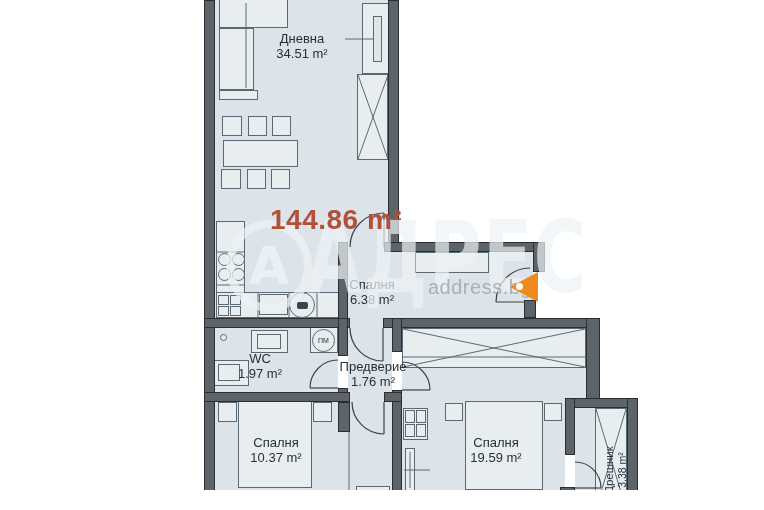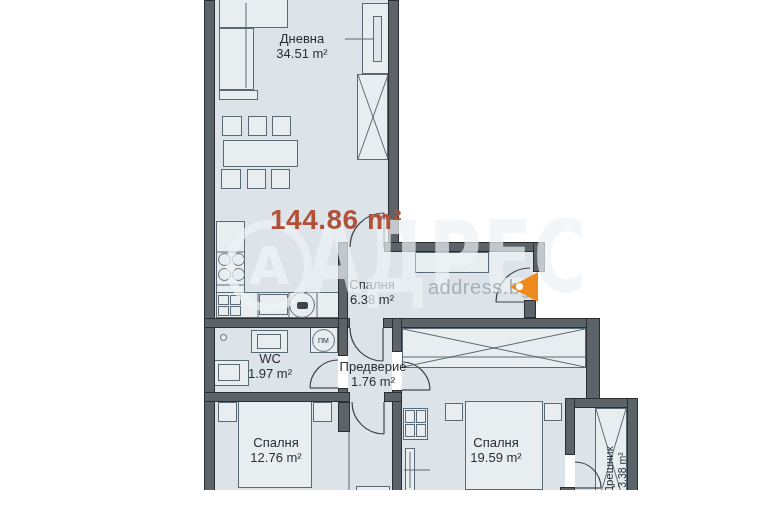--- a/index.html
+++ b/index.html
@@ -155,31 +155,31 @@
   <div class="wall" style="left:560px;top:487px;width:15px;height:23px;"></div>
 
   <div class="lbl" style="left:302px;top:31px;">
     <span>Дневна</span><br>
     <span>34.51 m²</span>
   </div>
   <div class="lbl" style="left:372px;top:277px;">
     <span>Спалня</span><br>
     <span>6.38 m²</span>
   </div>
-  <div class="lbl" style="left:270px;top:351px;">
+  <div class="lbl" style="left:260px;top:351px;">
     <span>WC</span><br>
     <span>1.97 m²</span>
   </div>
   <div class="lbl" style="left:373px;top:359px;">
     <span>Предверие</span><br>
     <span>1.76 m²</span>
   </div>
   <div class="lbl" style="left:276px;top:435px;">
     <span>Спалня</span><br>
-    <span>12.76 m²</span>
+    <span>10.37 m²</span>
   </div>
   <div class="lbl" style="left:496px;top:435px;">
     <span>Спалня</span><br>
     <span>19.59 m²</span>
   </div>
   <div class="vlbl" style="left:609px;top:470px;font-size:11.5px;">Дрешник</div>
   <div class="vlbl" style="left:622px;top:470px;font-size:10.5px;">3.38 m²</div>
 
   <div class="total" style="left:270px;top:204px;">144.86 m²</div>
 

